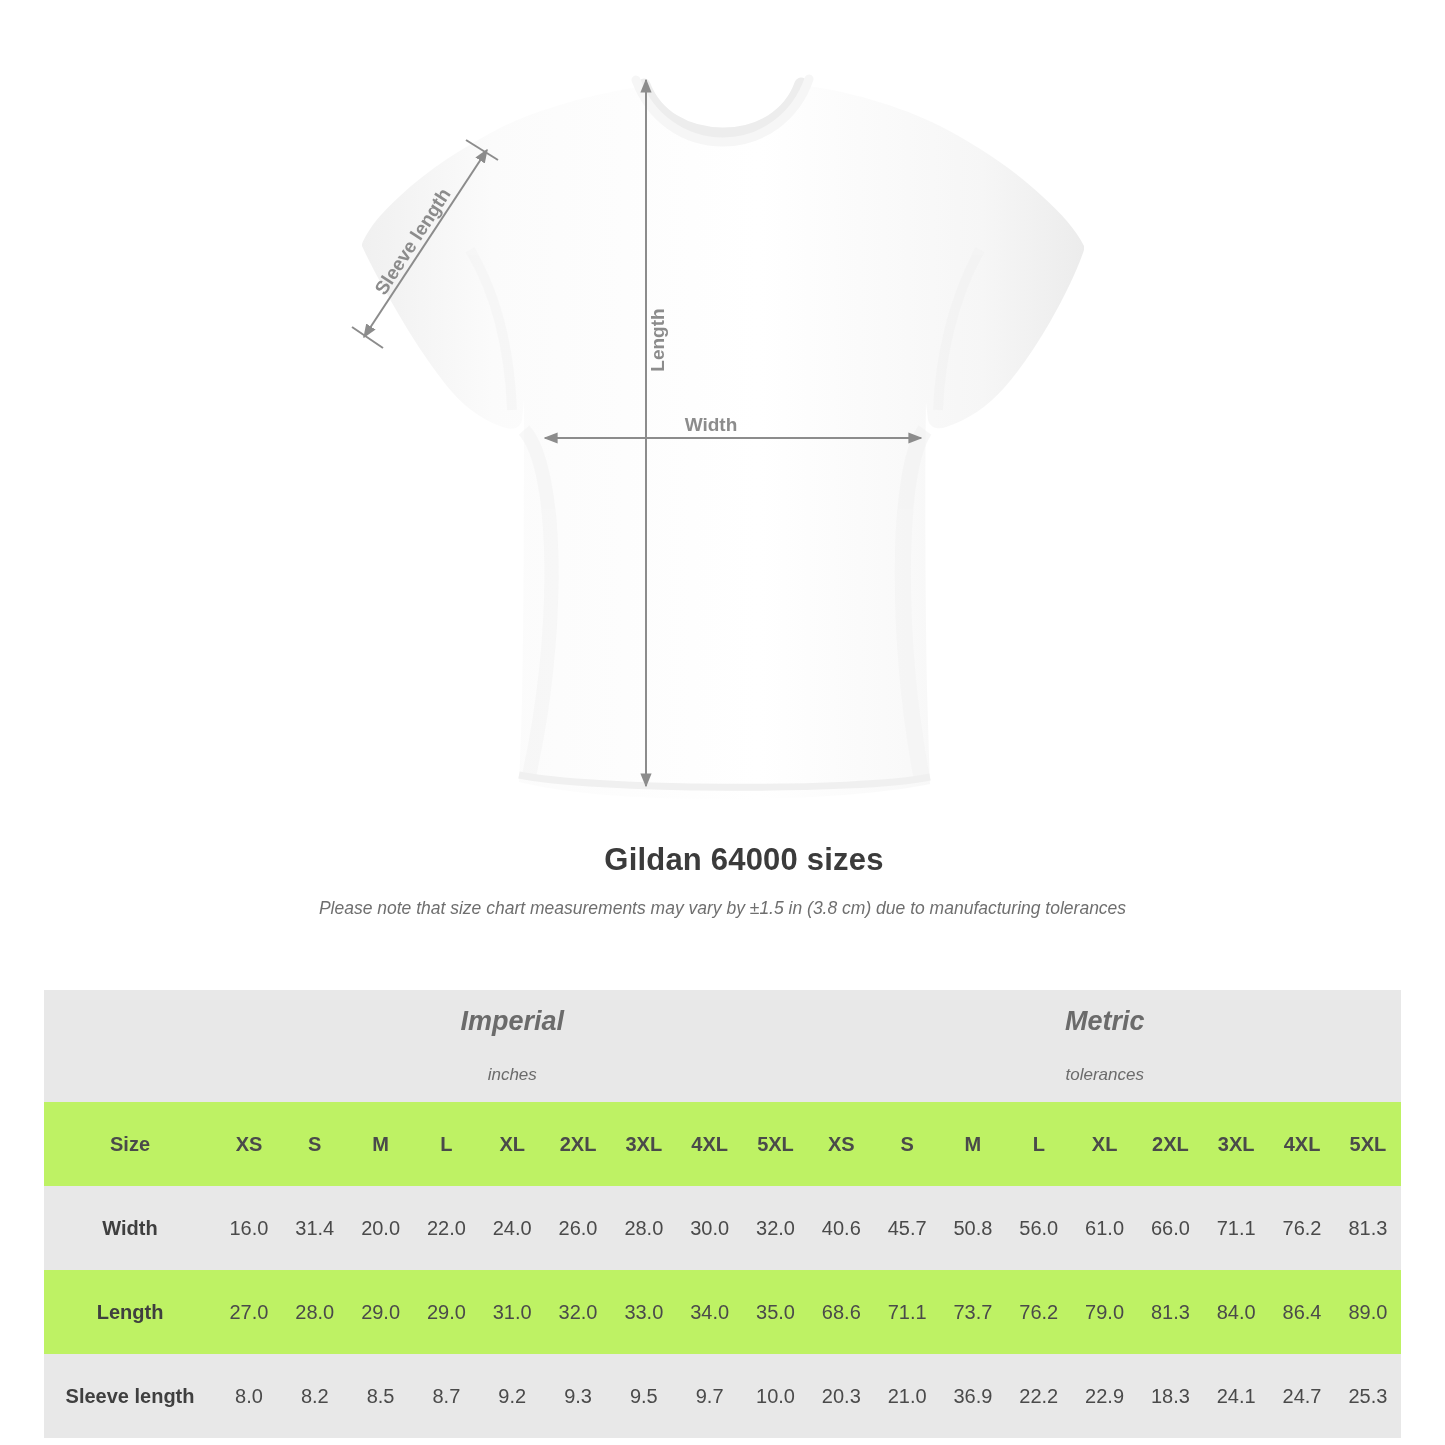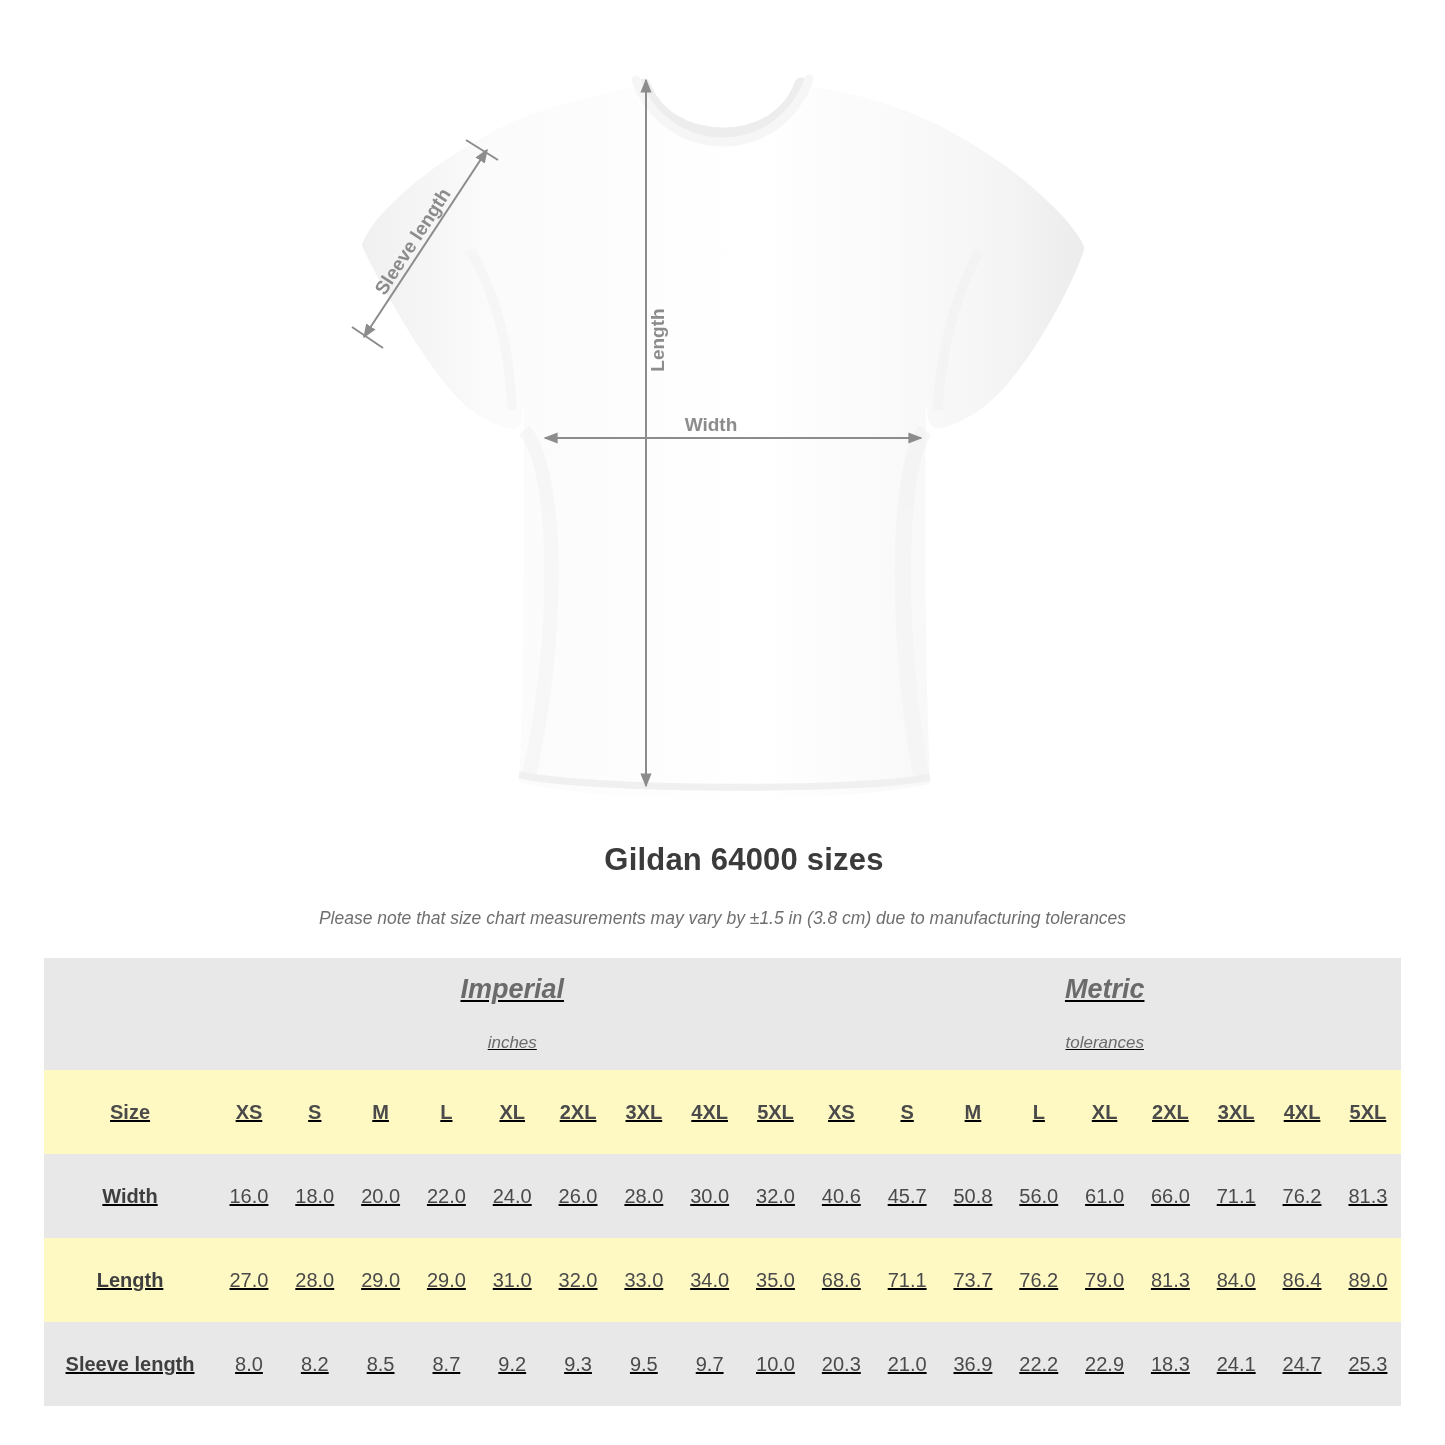--- a/index.html
+++ b/index.html
@@ -37,30 +37,29 @@
     color: #3b3b3b;
     letter-spacing: 0.2px;
     margin: 0;
     line-height: 40px;
     padding-left: 43px;
   }
   #chart-note {
     font-size: 17.5px;
     font-style: italic;
     color: #6f6f6f;
-    margin-top: 26px;
+    margin-top: 16px;
     line-height: 24px;
   }
 
   
   #table-wrap {
     position: absolute;
-    left: 44px; top: 958px;
+    left: 44px; top: 990px;
     width: 1357px;
-    text-decoration: underline;
   }
   table.size-table {
     border-collapse: collapse;
     width: 1357px;
     table-layout: fixed;
   }
   table.size-table td, table.size-table th {
     border: 0;
     padding: 0;
   }
@@ -88,21 +87,21 @@
     height: 84px;
     background: #ffffff;
     text-align: center;
     vertical-align: middle;
     font-size: 20px;
     color: #4a4a4a;
     font-weight: bold;
   }
   tr.row-size td.rowlabel { font-size: 20px; }
   tr.band-shade td { background: #e8e8e8; }
-  tr.band-light td { background: #fef9c3; }
+  tr.band-light td { background: #bef264; }
   tr.data-row td {
     height: 84px;
     text-align: center;
     vertical-align: middle;
     font-size: 20px;
     color: #4a4a4a;
   }
   tr.data-row td.rowlabel {
     font-weight: bold;
     color: #3f3f3f;
@@ -263,21 +262,21 @@
           <td>XL</td>
           <td>2XL</td>
           <td>3XL</td>
           <td>4XL</td>
           <td>5XL</td>
         </tr>
 
         <tr class="data-row band-shade">
           <td class="rowlabel">Width</td>
           <td>16.0</td>
-          <td>18.0</td>
+          <td>31.4</td>
           <td>20.0</td>
           <td>22.0</td>
           <td>24.0</td>
           <td>26.0</td>
           <td>28.0</td>
           <td>30.0</td>
           <td>32.0</td>
           <td>40.6</td>
           <td>45.7</td>
           <td>50.8</td>

